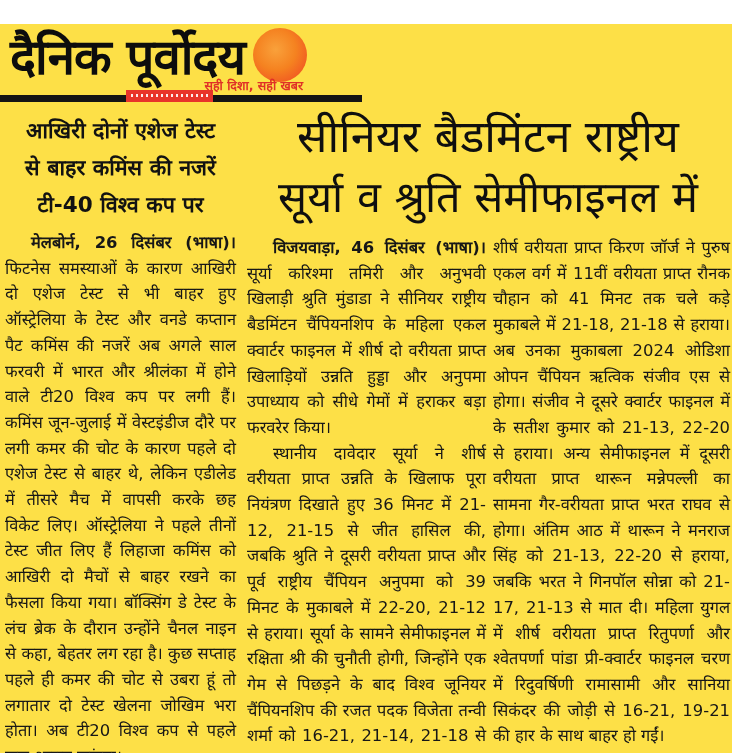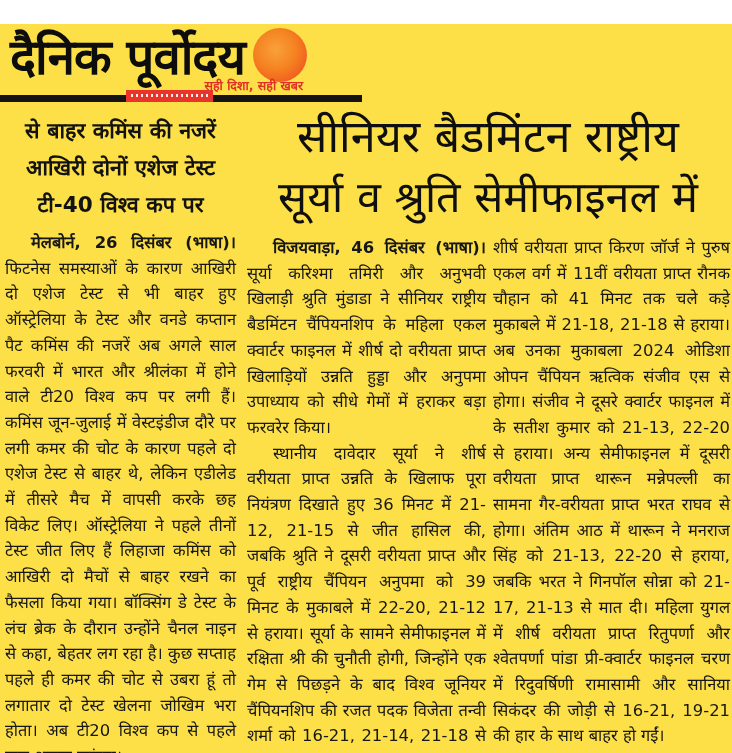--- a/index.html
+++ b/index.html
@@ -76,22 +76,22 @@
 <div class="page">
 
   <div class="sun" style="background:radial-gradient(circle at 42% 40%, #f9a13b 0%, #f58220 45%, #ef4123 100%)"></div>
   <div class="logo">दैनिक पूर्वोदय</div>
   <div class="tagline" style="color: rgb(224, 49, 39);">सही दिशा, सही खबर</div>
   <div class="masthead-bar" style="background-color: rgb(20, 20, 20);"></div>
   <div class="masthead-ribbon" style="background-color: rgb(232, 52, 42);"></div>
 
   <div class="left-article">
     <div class="left-headline">
+      <div>आखिरी दोनों एशेज टेस्ट</div>
       <div>से बाहर कमिंस की नजरें</div>
-      <div>आखिरी दोनों एशेज टेस्ट</div>
       <div>टी-40 विश्व कप पर</div>
     </div>
     <div class="body-copy">
       <p class="indent-first">
         <span class="dateline">मेलबोर्न, 26 दिसंबर (भाषा)।</span>
         <span>फिटनेस समस्याओं के कारण आखिरी दो एशेज टेस्ट से भी बाहर हुए ऑस्ट्रेलिया के टेस्ट और वनडे कप्तान पैट कमिंस की नजरें अब अगले साल फरवरी में भारत और श्रीलंका में होने वाले टी20 विश्व कप पर लगी हैं। कमिंस जून-जुलाई में वेस्टइंडीज दौरे पर लगी कमर की चोट के कारण पहले दो एशेज टेस्ट से बाहर थे, लेकिन एडीलेड में तीसरे मैच में वापसी करके छह विकेट लिए। ऑस्ट्रेलिया ने पहले तीनों टेस्ट जीत लिए हैं लिहाजा कमिंस को आखिरी दो मैचों से बाहर रखने का फैसला किया गया। बॉक्सिंग डे टेस्ट के लंच ब्रेक के दौरान उन्होंने चैनल नाइन से कहा, बेहतर लग रहा है। कुछ सप्ताह पहले ही कमर की चोट से उबरा हूं तो लगातार दो टेस्ट खेलना जोखिम भरा होता। अब टी20 विश्व कप से पहले कुछ आराम करूंगा।</span>
       </p>
     </div>
   </div>
 

